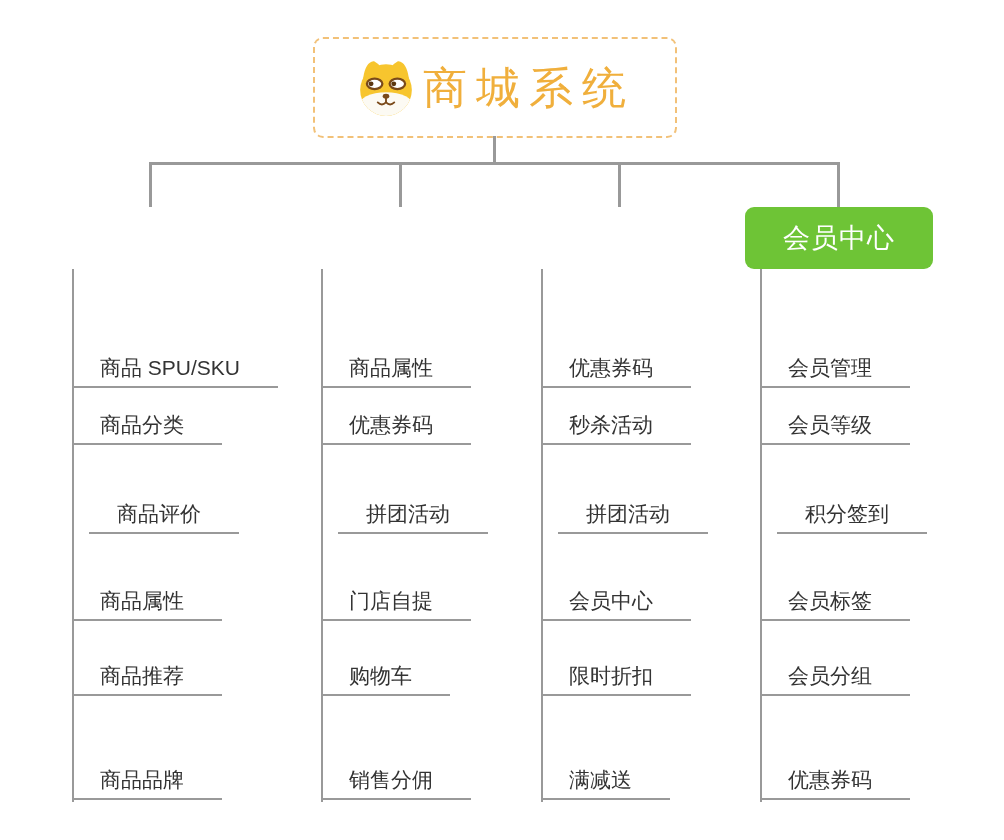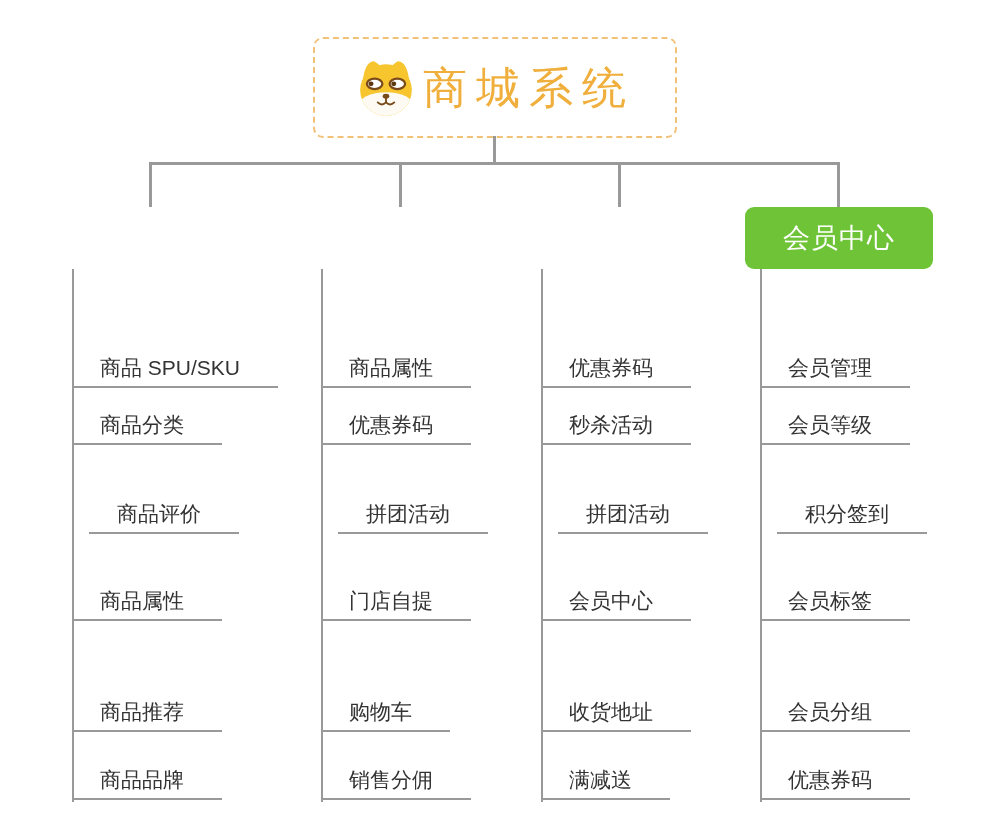--- a/index.html
+++ b/index.html
@@ -87,21 +87,21 @@
     font-size:21px;
     line-height:25px;
     color:#333333;
     padding:0 38px 6px 28px;
     border-bottom:2px solid #999999;
   }
   .r1{top:54px;margin-top:32px;}
   .r2{top:143px;}
   .r3{top:232px;margin-left:17px;}
   .r4{top:319px;text-align:center;}
-  .r5{top:430px;}
+  .r5{top:394px;}
   .r6{top:498px;text-align:right;}
 </style>
 </head>
 <body>
 
 <div class="canvas">
 
   <div class="root">
     <span class="dog">
       <svg viewBox="0 0 60 56" width="62" height="58" aria-hidden="true">
@@ -149,21 +149,21 @@
     <div class="leaf r4">门店自提</div>
     <div class="leaf r5">购物车</div>
     <div class="leaf r6">销售分佣</div>
   </div>
 
   <div class="col col-3">
     <div class="leaf r1">优惠券码</div>
     <div class="leaf r2">秒杀活动</div>
     <div class="leaf r3">拼团活动</div>
     <div class="leaf r4">会员中心</div>
-    <div class="leaf r5">收货地址</div>
+    <div class="leaf r5">限时折扣</div>
     <div class="leaf r6">满减送</div>
   </div>
 
   <div class="col col-4">
     <div class="leaf r1">会员管理</div>
     <div class="leaf r2">会员等级</div>
     <div class="leaf r3">积分签到</div>
     <div class="leaf r4">会员标签</div>
     <div class="leaf r5">会员分组</div>
     <div class="leaf r6">优惠券码</div>

